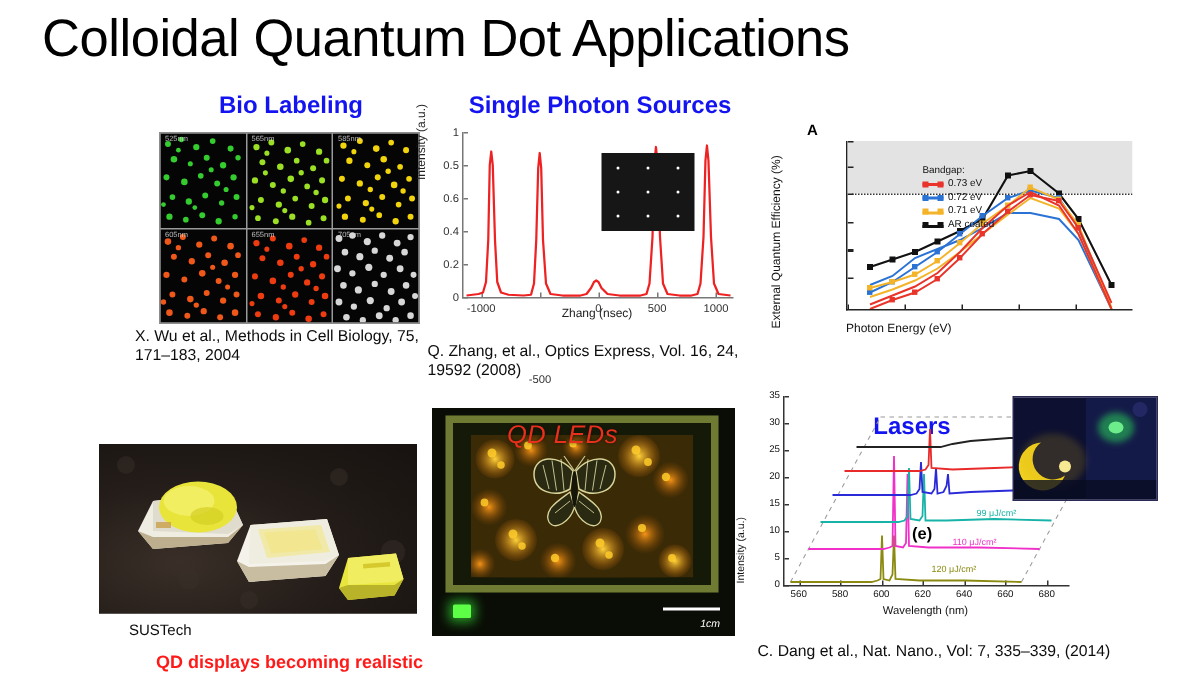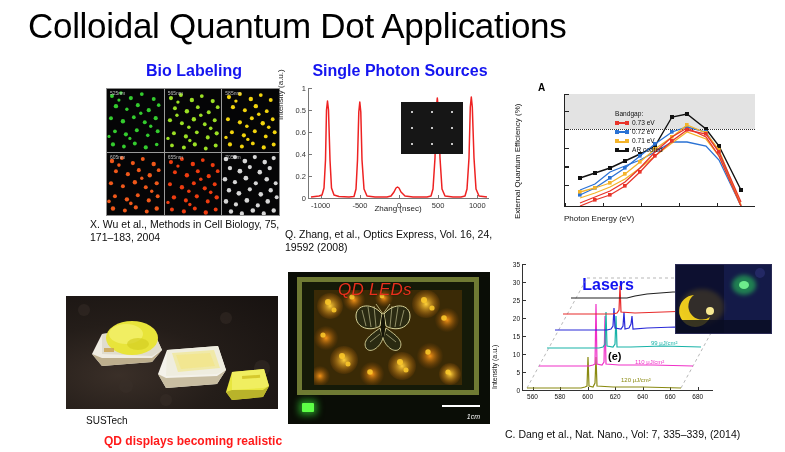--- a/index.html
+++ b/index.html
@@ -397,21 +397,21 @@
       <span class="sps-ytick" style="top:40%;"></span>
       <span class="sps-yt" style="top:60%;">0.4</span>
       <span class="sps-ytick" style="top:60%;"></span>
       <span class="sps-yt" style="top:80%;">0.2</span>
       <span class="sps-ytick" style="top:80%;"></span>
       <span class="sps-yt" style="top:100%;">0</span>
       <span class="sps-ytick" style="top:100%;"></span>
 
       <span class="sps-xt" style="left:6.5%;">-1000</span>
       <span class="sps-xtick" style="left:6.5%;"></span>
-      <span class="sps-xt" style="left:28.3%;">-500</span>
+      <span class="sps-xt" style="left:28.3%;margin-top:47px;">-500</span>
       <span class="sps-xtick" style="left:28.3%;"></span>
       <span class="sps-xt" style="left:50%;">0</span>
       <span class="sps-xtick" style="left:50%;"></span>
       <span class="sps-xt" style="left:71.7%;">500</span>
       <span class="sps-xtick" style="left:71.7%;"></span>
       <span class="sps-xt" style="left:93.5%;">1000</span>
       <span class="sps-xtick" style="left:93.5%;"></span>
 
       <svg width="100%" height="100%" viewBox="0 0 180 110" preserveAspectRatio="none" style="position:absolute;left:0;top:0;">
         <path d="M2,109 L10,108 L13,107 L15,100 L16.5,72 L17.5,22 L18.5,13 L19.5,22 L21,72 L22.5,100 L25,107 L30,108.5
@@ -759,20 +759,21 @@
         </g>
       </svg>
 
       <div id="lasers-panel-e">(e)</div>
 
       <span class="flu-label" style="left:128px;top:76px;color:#18b3a8;">99 μJ/cm²</span>
       <span class="flu-label" style="left:112px;top:95px;color:#f030c8;">110 μJ/cm²</span>
       <span class="flu-label" style="left:98px;top:113px;color:#8a8a10;">120 μJ/cm²</span>
     </div>
 
+    <div id="lasers-xlabel">Wavelength (nm)</div>
 
     <div id="lasers-inset">
       <svg width="95" height="68" viewBox="0 0 95 68">
         <rect width="95" height="68" fill="#0d1030"></rect>
         <rect x="48" y="0" width="47" height="68" fill="#141a48"></rect>
         <ellipse cx="68" cy="20" rx="12" ry="10" fill="#2ad45a" opacity="0.55" class="blur-glow"></ellipse>
         <ellipse cx="68" cy="20" rx="5" ry="4" fill="#7bff96" opacity="0.85"></ellipse>
         <path d="M18,30 a16,16 0 1,0 16,22 a13,13 0 1,1 -16,-22 z" fill="#f0d020"></path>
         <circle cx="34" cy="46" r="4" fill="#fff6b0"></circle>
         <ellipse cx="26" cy="42" rx="22" ry="18" fill="#d8b010" opacity="0.18" class="blur-glow"></ellipse>

